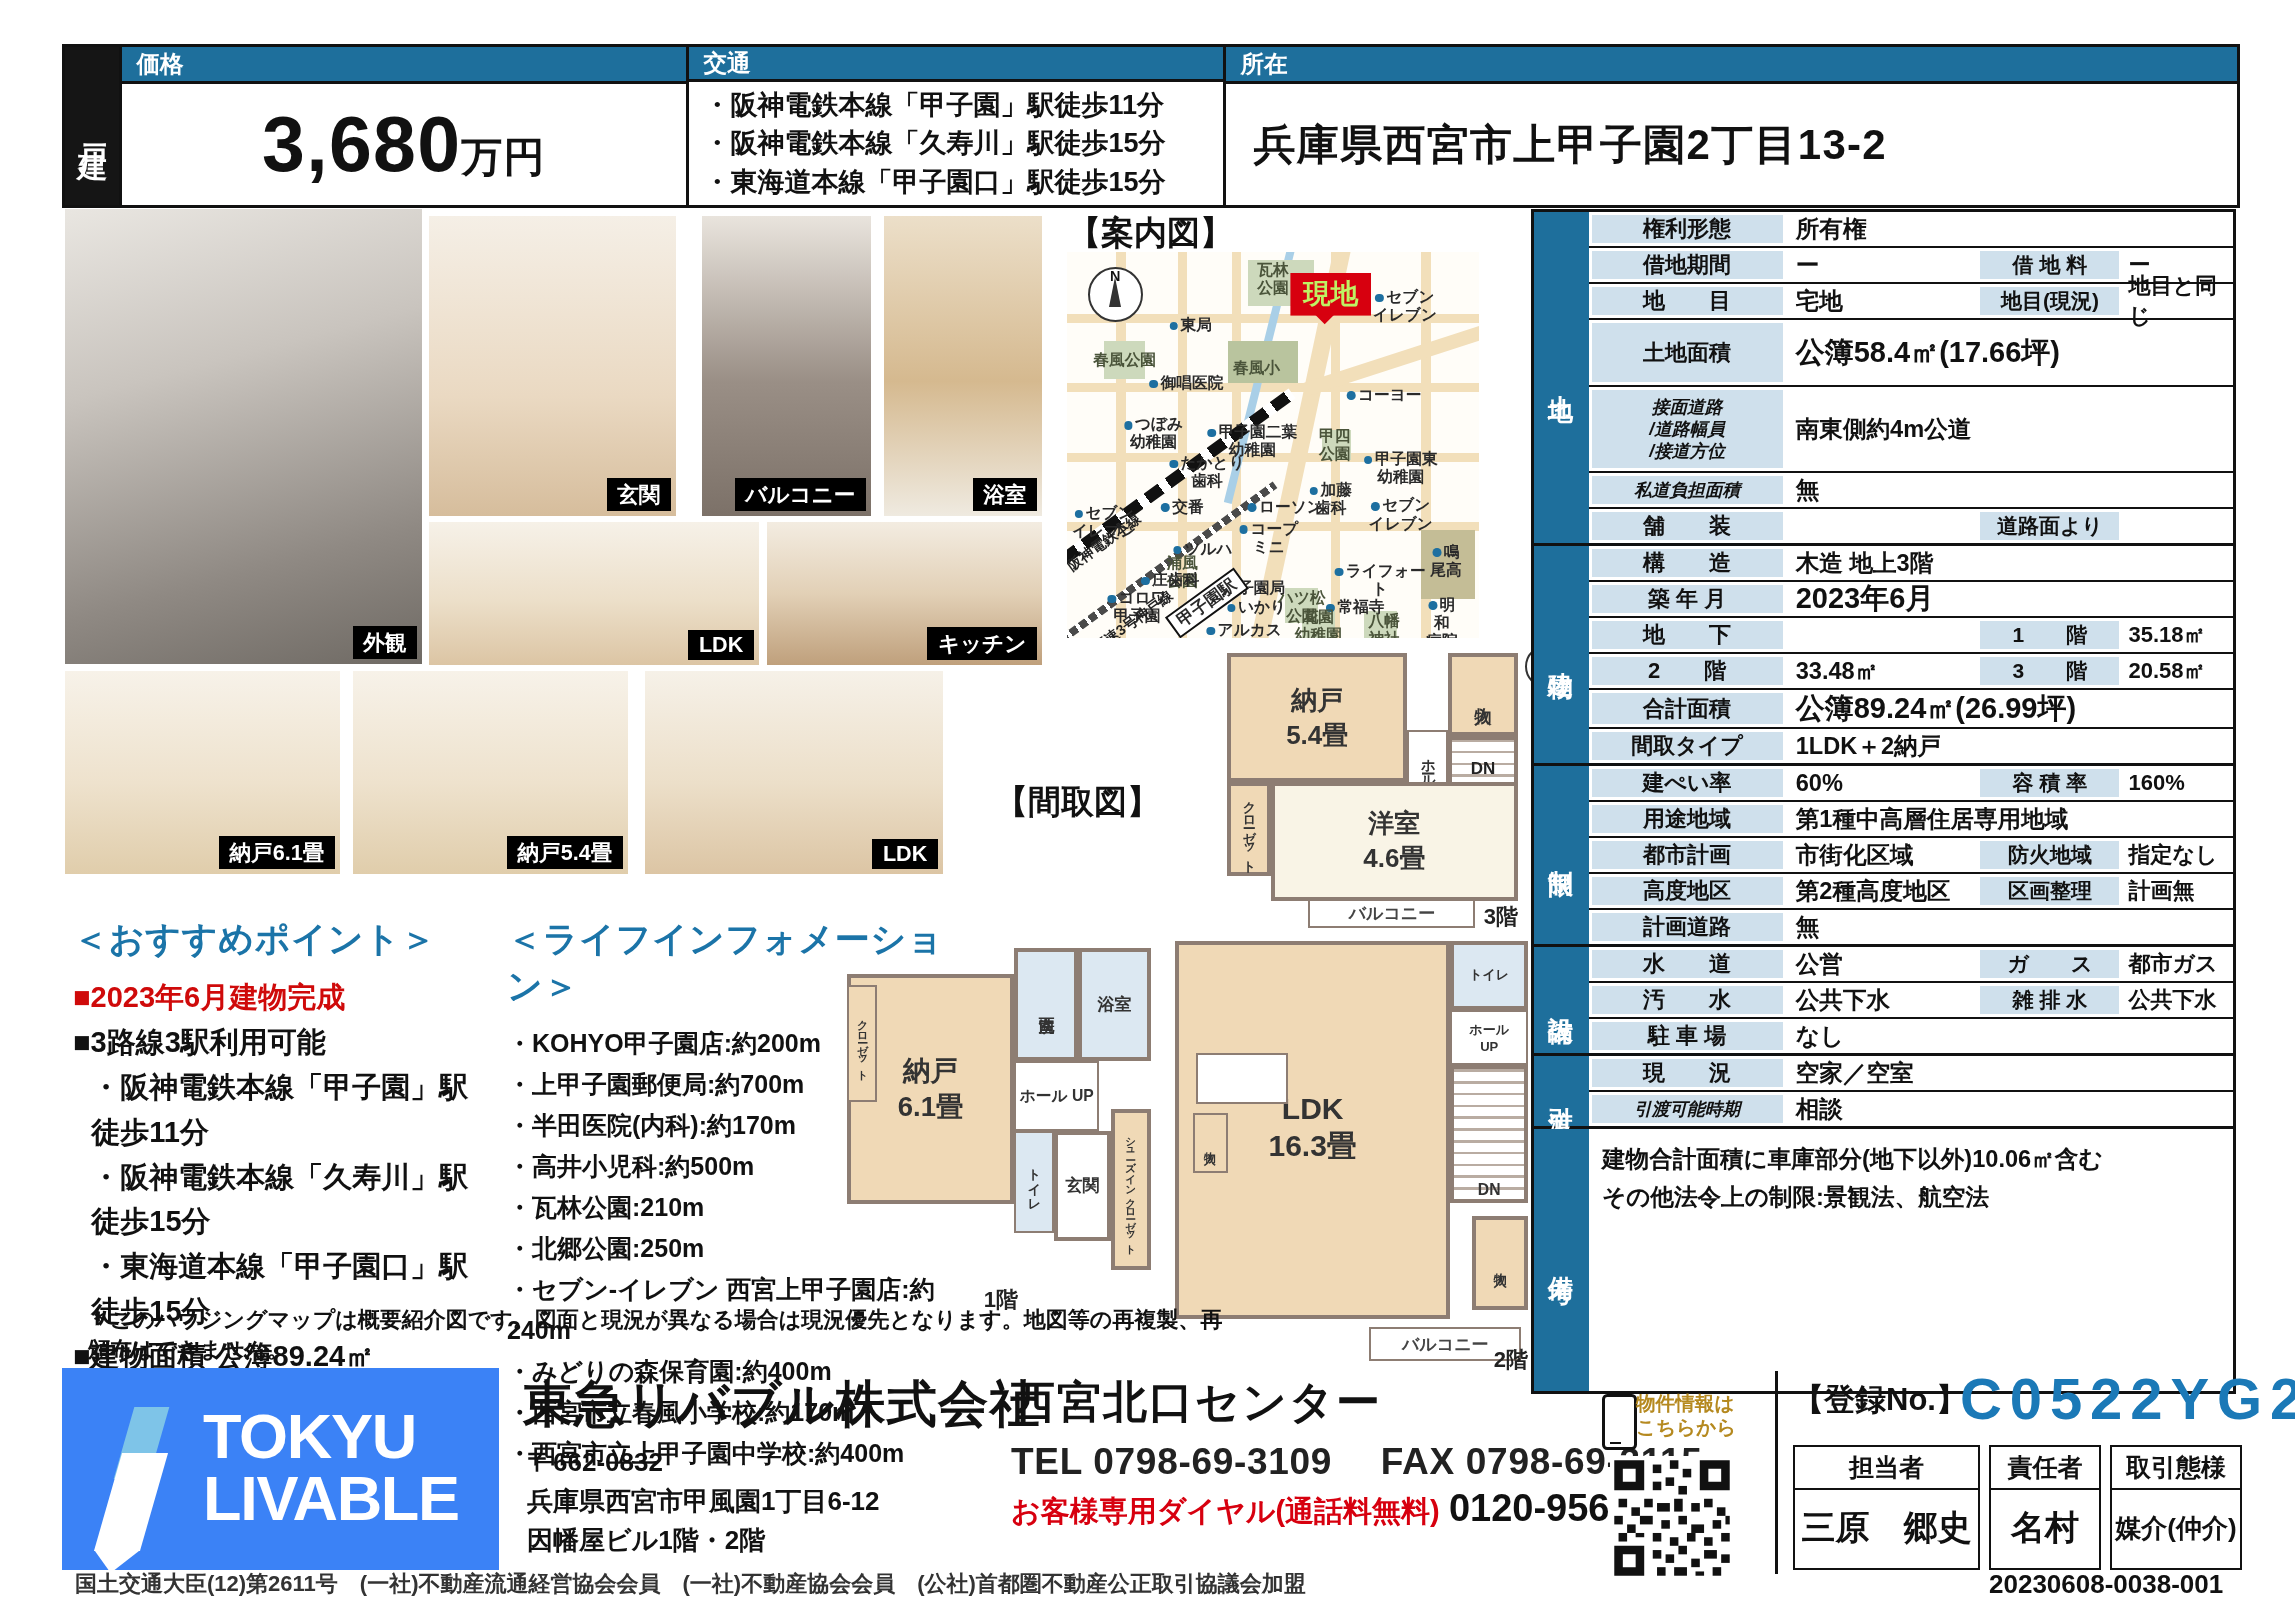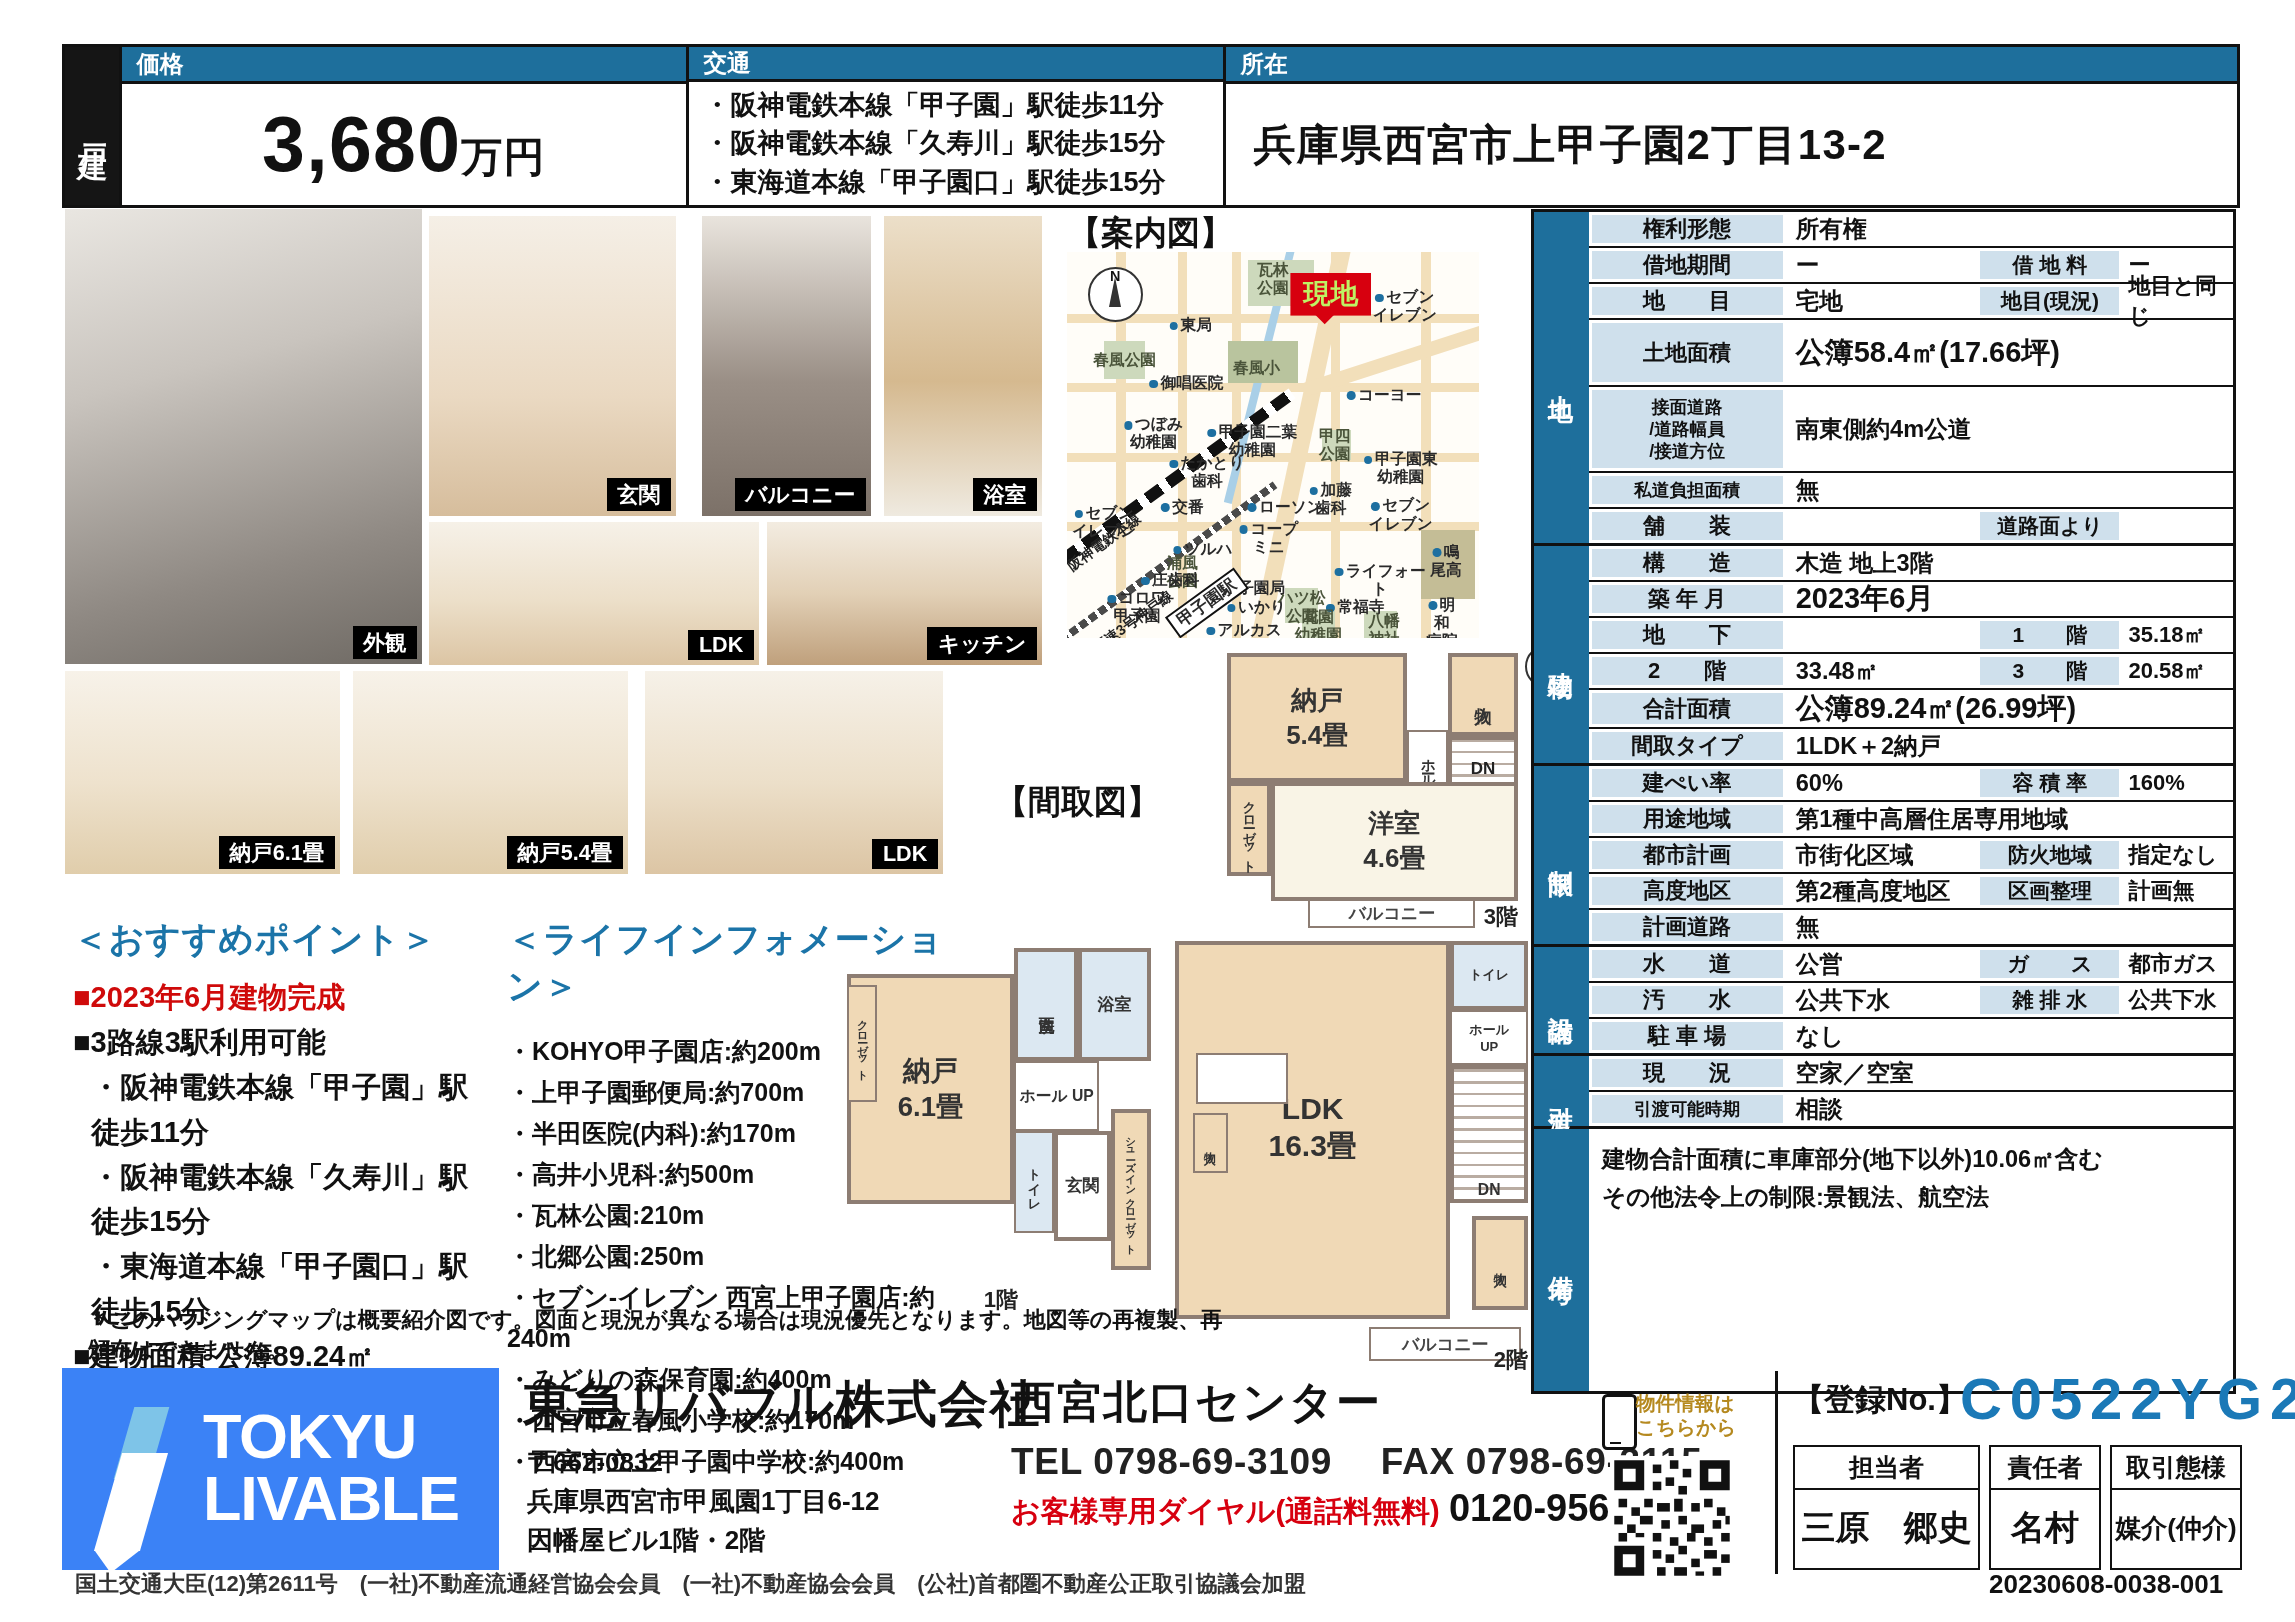--- a/index.html
+++ b/index.html
@@ -32,21 +32,21 @@
   .ph-ldk{background:linear-gradient(180deg,#f6f1e8 0%,#ecdfc9 55%,#dcc5a4 100%);}
   .ph-kit{background:linear-gradient(180deg,#f3ece1 0%,#e2d0b6 50%,#bfa07c 100%);}
   .ph-rm{background:linear-gradient(180deg,#f7f2e9 0%,#eee2cd 55%,#e0cdab 100%);}
 
   
   .fig-title{font-size:33px;font-weight:bold;color:#111;}
   .list-title{font-size:35px;font-weight:bold;color:#1b74a8;letter-spacing:0.7px;}
   #points-items{margin-top:11.8px;font-size:29px;font-weight:bold;line-height:1.55;}
   #points-items .red{color:#cf0a0a;}
   #points-items .indent{padding-left:18.3px;}
-  #life-items{margin-top:21px;font-size:25px;font-weight:bold;line-height:1.64;}
+  #life-items{margin-top:13px;font-size:25px;font-weight:bold;line-height:1.64;}
   #disclaimer{font-size:22px;font-weight:bold;}
 
   
   #map{left:1067px;top:252px;width:412px;height:386px;background:#fffdf8;overflow:hidden;}
   .road{position:absolute;background:#f2dfba;}
   .road-h{height:9.2px;left:-5%;width:110%;}
   .road-v{width:9.2px;top:-5%;height:110%;}
   .river{position:absolute;background:#a9cfe7;width:7.9px;height:275px;left:46%;top:-19.6px;transform:rotate(14deg);}
   .park{position:absolute;background:#cdd9bc;}
   .park.dark{background:#b9c49e;}
@@ -90,21 +90,21 @@
   .drow{display:flex;border-bottom:2px solid #111;align-items:stretch;}
   .drow:last-child{border-bottom:none;}
   .dc{display:flex;align-items:center;box-sizing:border-box;font-weight:bold;}
   .dc-l1{width:191px;background:#cfe0ec;margin:2.6px;justify-content:center;font-size:22px;text-align:center;white-space:pre-line;line-height:1.25;flex:none;}
   .dc-l2{width:139px;background:#cfe0ec;margin:2.6px;justify-content:center;font-size:21px;text-align:center;flex:none;}
   .dc-v1{flex:1;padding-left:10.5px;font-size:23.6px;}
   .dc-v2{width:111px;padding-left:6.5px;font-size:22px;flex:none;}
   .dc-vw{flex:1;padding-left:10.5px;font-size:23.6px;}
   .dc-vr{flex:1;padding:11.8px 13px;font-size:23.6px;line-height:1.6;align-items:flex-start;white-space:pre-line;}
   .dc.big{font-size:29px;}
-  .dc.small{font-size:17.7px;}
+  .dc.small{font-size:17.7px;font-style:italic;}
 
   
   #logo-box{left:62px;top:1368px;width:437px;height:202px;background:#3b82f6;}
   #logo-text{position:absolute;left:141px;top:38px;color:#fff;font-size:63px;font-weight:bold;line-height:0.98;letter-spacing:-1.3px;}
   .mark1{position:absolute;left:62px;top:39px;width:35px;height:72px;background:#7ec4e8;transform:skewX(-16deg);}
   .mark2{position:absolute;left:46px;top:85px;width:46px;height:98px;background:#fff;transform:skewX(-16deg);}
   .mark2:after{content:"";position:absolute;left:0;top:100%;border:23px solid transparent;border-top-color:#fff;margin-top:-0.7px;}
   #company{left:523px;top:1371px;font-size:50px;font-weight:bold;letter-spacing:1.3px;}
   #addr{left:527px;top:1443px;font-size:26px;font-weight:bold;line-height:1.5;}
   #license{left:75px;top:1569px;font-size:22px;font-weight:bold;color:#333;white-space:nowrap;}

